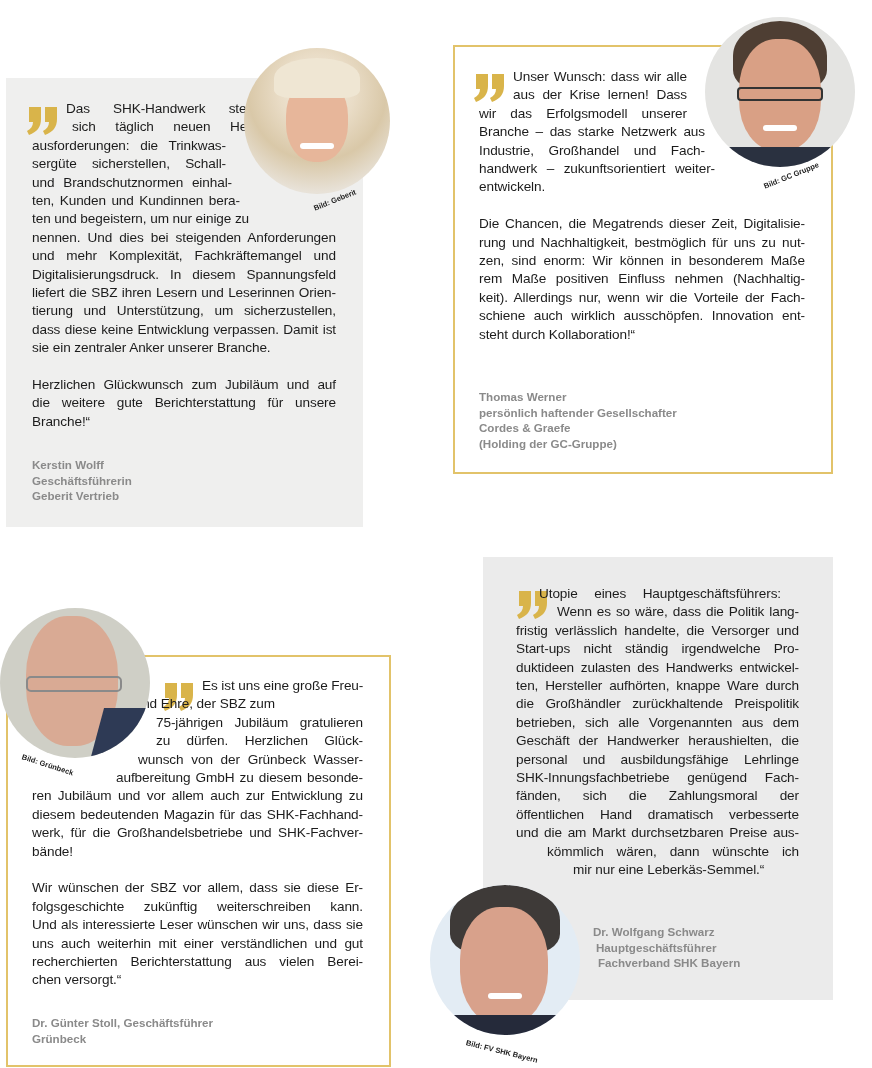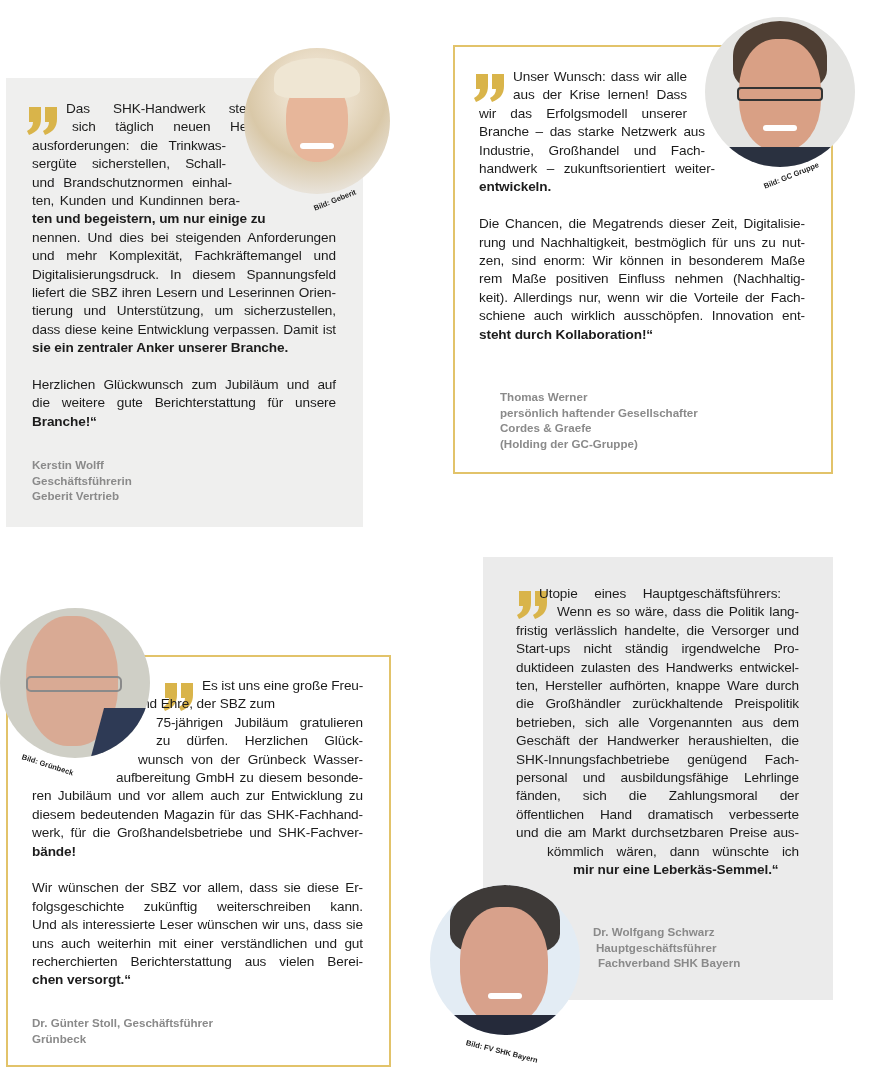--- a/index.html
+++ b/index.html
@@ -4,21 +4,21 @@
 <style>
   html, body { margin:0; padding:0; background:#ffffff; }
   body { width:872px; height:1068px; position:relative; overflow:hidden;
          font-family:"Liberation Sans", "DejaVu Sans", sans-serif; color:#1a1a1a; }
   .box { position:absolute; box-sizing:border-box; }
   .box.grey { background:#efefee; }
   .box.grey2 { background:#ebebeb; }
   .box.gold { border:2px solid #e2c36a; background:#ffffff; }
   .quote-text { position:absolute; font-size:13.6px; line-height:18.4px; color:#1c1c1c; letter-spacing:-0.1px; }
   .quote-text .ln { display:block; white-space:nowrap; text-align:justify; text-align-last:justify; }
-  .quote-text .ln.last { text-align-last:left;font-weight:bold; }
+  .quote-text .ln.last { text-align-last:left; }
   .quote-text .gap { display:block; height:18.4px; }
   .qmark { position:absolute; width:34px; height:28px; }
   .sig { position:absolute; font-size:11.6px; line-height:15.6px; color:#8a8a8a; font-weight:bold; }
   .sig span { display:block; white-space:nowrap; }
   .photo { position:absolute; border-radius:50%; overflow:hidden; }
   .credit { position:absolute; font-size:7.5px; font-weight:bold; color:#222; white-space:nowrap; transform-origin:left center; }
 </style>
 </head>
 <body>
 
@@ -81,21 +81,21 @@
   <span class="ln last">entwickeln.</span>
   <span class="gap"></span>
   <span class="ln" style="width:326px">Die Chancen, die Megatrends dieser Zeit, Digitalisie-</span>
   <span class="ln" style="width:326px">rung und Nachhaltigkeit, bestmöglich für uns zu nut-</span>
   <span class="ln" style="width:326px">zen, sind enorm: Wir können in besonderem Maße</span>
   <span class="ln" style="width:326px">rem Maße positiven Einfluss nehmen (Nachhaltig-</span>
   <span class="ln" style="width:326px">keit). Allerdings nur, wenn wir die Vorteile der Fach-</span>
   <span class="ln" style="width:326px">schiene auch wirklich ausschöpfen. Innovation ent-</span>
   <span class="ln last">steht durch Kollaboration!“</span>
 </div>
-<div class="sig" style="left:500px; top:389px;">
+<div class="sig" style="left:479px; top:389px;">
   <span>Thomas Werner</span>
   <span>persönlich haftender Gesellschafter</span>
   <span>Cordes &amp; Graefe</span>
   <span>(Holding der GC-Gruppe)</span>
 </div>
 <div class="photo" style="left:705px; top:17px; width:150px; height:150px; background:#e4e4e2;">
   <div style="position:absolute;left:28px;top:4px;width:94px;height:70px;border-radius:50% 50% 30% 30%;background:#4e3e33;"></div>
   <div style="position:absolute;left:34px;top:22px;width:82px;height:112px;border-radius:45%;background:#d9a085;"></div>
   <div style="position:absolute;left:32px;top:70px;width:86px;height:14px;border:2px solid #333;border-radius:4px;box-sizing:border-box;"></div>
   <div style="position:absolute;left:58px;top:108px;width:34px;height:6px;border-radius:3px;background:#fff;"></div>
@@ -144,22 +144,22 @@
 <div class="quote-text" style="left:516px; top:585px; width:283px;">
   <span class="ln" style="margin-left:23px;width:242px">Utopie eines Hauptgeschäftsführers:</span>
   <span class="ln" style="margin-left:41px;width:242px">Wenn es so wäre, dass die Politik lang-</span>
   <span class="ln" style="width:283px">fristig verlässlich handelte, die Versorger und</span>
   <span class="ln" style="width:283px">Start-ups nicht ständig irgendwelche Pro-</span>
   <span class="ln" style="width:283px">duktideen zulasten des Handwerks entwickel-</span>
   <span class="ln" style="width:283px">ten, Hersteller aufhörten, knappe Ware durch</span>
   <span class="ln" style="width:283px">die Großhändler zurückhaltende Preispolitik</span>
   <span class="ln" style="width:283px">betrieben, sich alle Vorgenannten aus dem</span>
   <span class="ln" style="width:283px">Geschäft der Handwerker heraushielten, die</span>
+  <span class="ln" style="width:283px">personal und ausbildungsfähige Lehrlinge</span>
   <span class="ln" style="width:283px">SHK-Innungsfachbetriebe genügend Fach-</span>
-  <span class="ln" style="width:283px">personal und ausbildungsfähige Lehrlinge</span>
   <span class="ln" style="width:283px">fänden, sich die Zahlungsmoral der</span>
   <span class="ln" style="width:283px">öffentlichen Hand dramatisch verbesserte</span>
   <span class="ln" style="width:283px">und die am Markt durchsetzbaren Preise aus-</span>
   <span class="ln" style="margin-left:31px;width:252px">kömmlich wären, dann wünschte ich</span>
   <span class="ln last" style="margin-left:57px">mir nur eine Leberkäs-Semmel.“</span>
 </div>
 <div class="sig" style="left:593px; top:924px;">
   <span>Dr. Wolfgang Schwarz</span>
   <span style="margin-left:3px">Hauptgeschäftsführer</span>
   <span style="margin-left:5px">Fachverband SHK Bayern</span>

